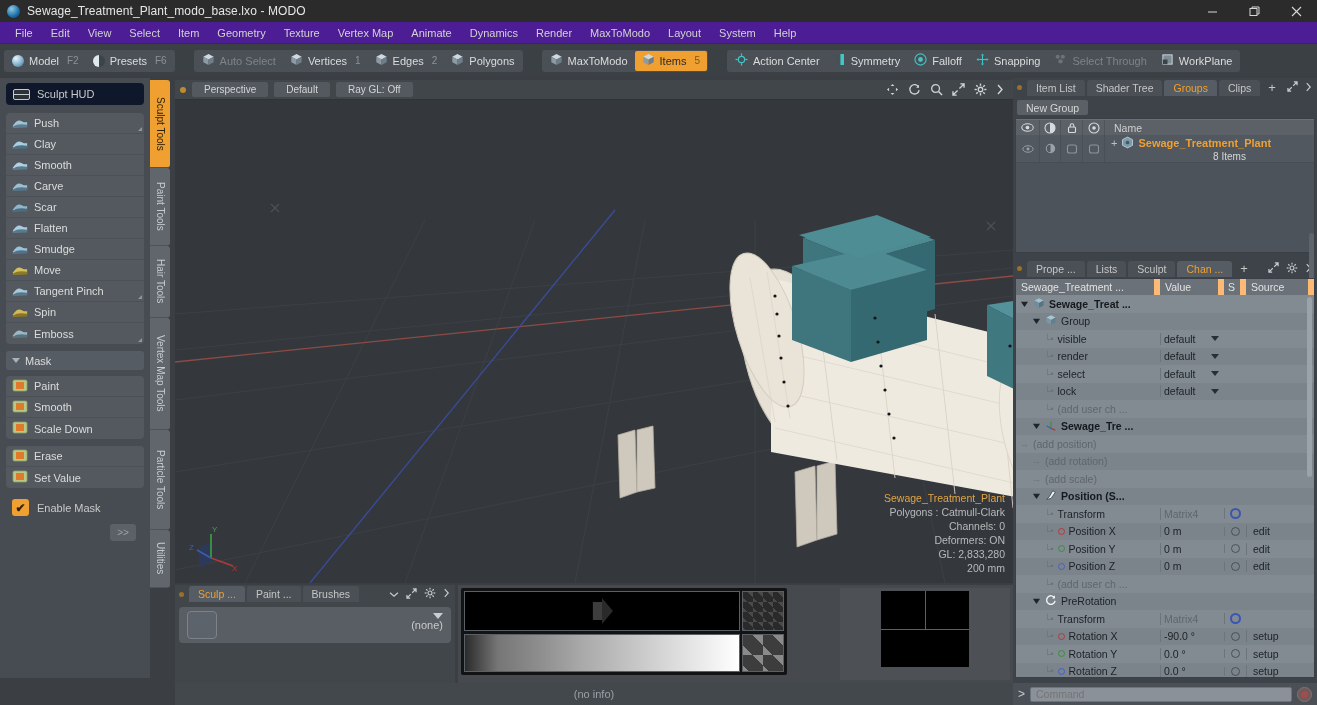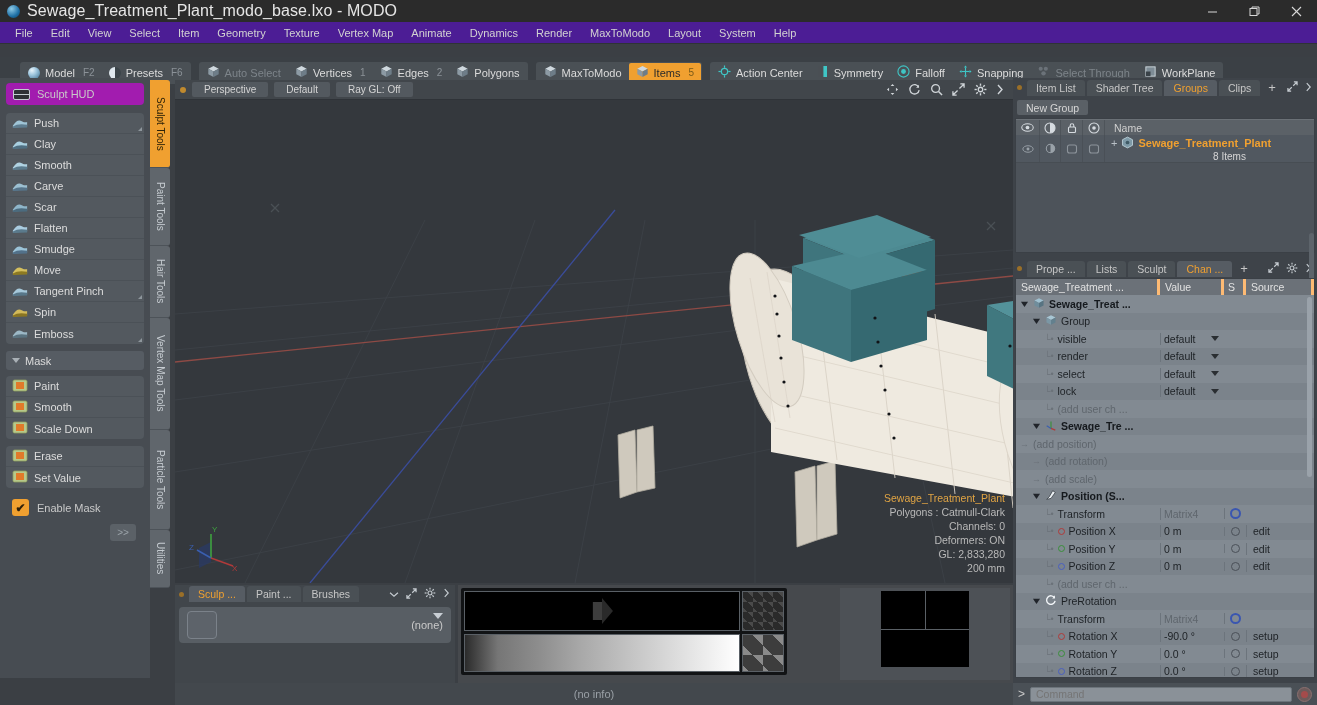--- a/index.html
+++ b/index.html
@@ -16,42 +16,42 @@
   
   .titlebar {
     position: absolute; left:0; top:0; width:1317px; height:22px;
     background:#2b2b2b; display:flex; align-items:center;
   }
   .titlebar .app-icon {
     width:13px; height:13px; border-radius:50%;
     background: radial-gradient(circle at 35% 30%, #8ecae6 0%, #1d6fa5 60%, #0d3e5e 100%);
     margin-left:7px; margin-right:7px; flex:0 0 auto;
   }
-  .titlebar .title-text { font-size:16px; color:#e6e6e6; letter-spacing:.1px; }
+  .titlebar .title-text { font-size:12px; color:#e6e6e6; letter-spacing:.1px; }
   .win-btns { margin-left:auto; display:flex; height:22px; }
   .win-btn {
     width:42px; height:22px; display:flex; align-items:center; justify-content:center;
     color:#d8d8d8; font-size:12px; line-height:1;
   }
   .win-btn svg { display:block; }
 
   
   .menubar {
     position:absolute; left:0; top:22px; width:1317px; height:22px;
     background:#4c1d95; display:flex; align-items:center; padding-left:6px;
     border-bottom:1px solid #2f3337;
   }
   .menu-item {
     padding:3px 9px; font-size:11px; color:#d2d2d2; white-space:nowrap;
   }
 
   
   .modebar {
-    position:absolute; left:0; top:57px; width:1317px; height:31px;
-    background:#3b4045; display:flex; align-items:center; gap:0px; padding:0 20px;
+    position:absolute; left:0; top:45px; width:1317px; height:31px;
+    background:#3b4045; display:flex; align-items:center; gap:11px; padding:0 4px;
   }
   .grp {
     display:flex; align-items:center; background:#4a5055; border-radius:3px;
     height:22px; margin-right:8px; padding:0 1px;
   }
   .tbtn {
     display:flex; align-items:center; height:20px; padding:0 7px; gap:5px;
     border-radius:2px; font-size:11px; color:#dcdcdc; white-space:nowrap;
   }
   .tbtn.active { background:#f0a030; color:#2a2a2a; }
@@ -88,21 +88,21 @@
     border-left:4px solid transparent; border-bottom:4px solid #8e969c;
   }
   .lp-ico { width:16px; height:13px; flex:0 0 auto; }
   .lp-head {
     display:flex; align-items:center; gap:5px; height:19px; padding:0 6px;
     background:#565c63; border-radius:3px; font-size:11px; color:#dcdcdc; margin-bottom:6px;
   }
   .tri { width:0;height:0;border-left:4px solid transparent;border-right:4px solid transparent;border-top:5px solid #a9b0b6; }
   .hud-box {
     display:flex; align-items:center; gap:7px; height:22px; padding:0 7px;
-    background:#a21caf; border-radius:4px; font-size:11px; margin-bottom:8px;
+    background:#0f172a; border-radius:4px; font-size:11px; margin-bottom:8px;
   }
   .hud-ic { width:17px; height:11px; border:1px solid #c4ccd2; border-radius:2px;
             background:linear-gradient(#2e3236 0 45%, #c4ccd2 45% 58%, #2e3236 58% 100%); }
   .chk-row { display:flex; align-items:center; gap:8px; padding:4px 6px 0 6px; }
   .chk {
     width:17px;height:17px;border-radius:3px;background:#f0a030;
     display:flex;align-items:center;justify-content:center;color:#30210a;font-size:12px;font-weight:bold;
   }
   .more-btn {
     margin:8px 8px 0 auto; width:26px;height:17px;background:#5b6167;border-radius:3px;
@@ -225,21 +225,21 @@
     display:flex; align-items:stretch; height:28px; background:#515860;
     border-bottom:1px solid #474d53;
   }
   .list-row .cell { display:flex;align-items:center;justify-content:center;border-right:1px solid #4a5057; }
   .group-name { color:#f0a030; font-size:11px; font-weight:bold; }
   .group-sub { color:#d6d6d6; font-size:10px; text-align:center; }
   .list-body { background:#4d535a; height:84px; }
 
   
   .ch-hdr { display:flex; height:16px; background:#6b7178; font-size:10.5px; color:#e2e2e2; }
-  .ch-hdr div { display:flex;align-items:center;padding-left:5px;border-right:3px solid #fdba74; }
+  .ch-hdr div { display:flex;align-items:center;padding-left:5px;border-right:6px solid #fdba74; }
   .ch-body { background:#7b838b; height:calc(100% - 16px); overflow:hidden; }
   .ch-row { display:flex; height:17.5px; align-items:center; font-size:10.5px; color:#1d2125; }
   .ch-row:nth-child(odd) { background:#828a92; }
   .ch-row:nth-child(even){ background:#7b838b; }
   .ch-c1 { width:144px; display:flex; align-items:center; gap:4px; padding-left:4px; overflow:hidden; white-space:nowrap; }
   .ch-c2 { width:64px; display:flex; align-items:center; gap:4px; padding-left:3px; border-left:1px solid #6c747c; }
   .ch-c3 { width:22px; display:flex; align-items:center; justify-content:center; border-left:1px solid #6c747c; }
   .ch-c4 { flex:1; padding-left:6px; display:flex; align-items:center; gap:5px; border-left:1px solid #6c747c; }
   .ch-dim { color:#5f666d; }
   .ch-bold { font-weight:bold; color:#15191d; }

